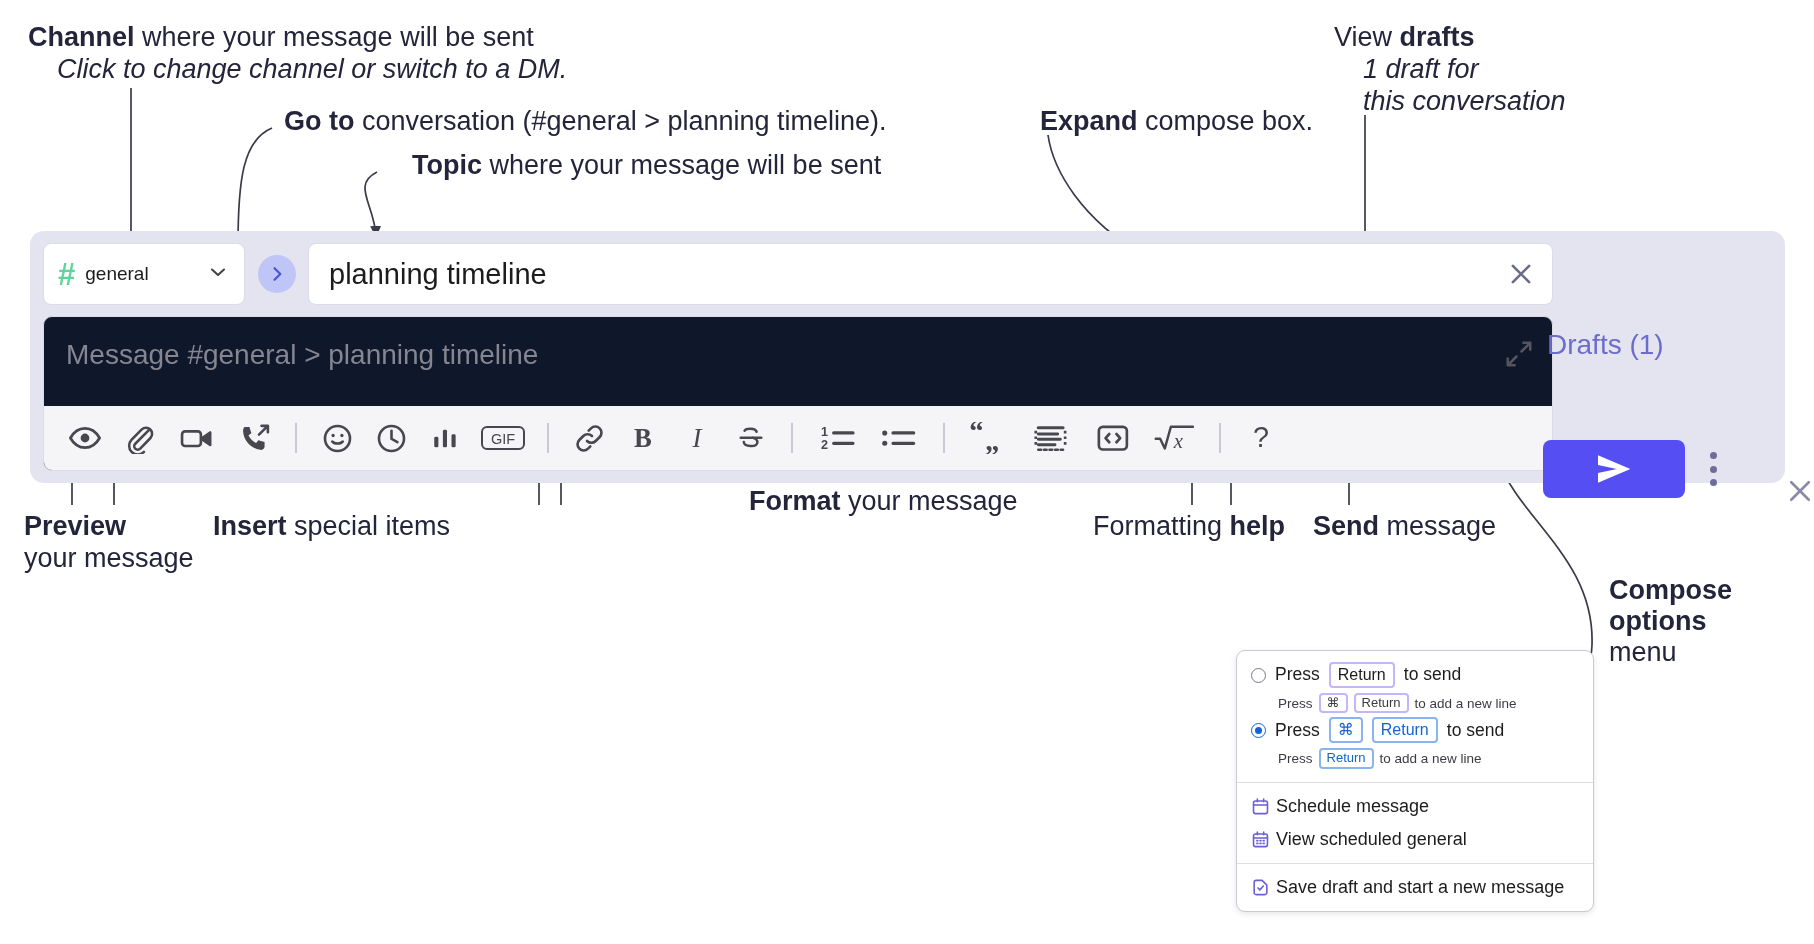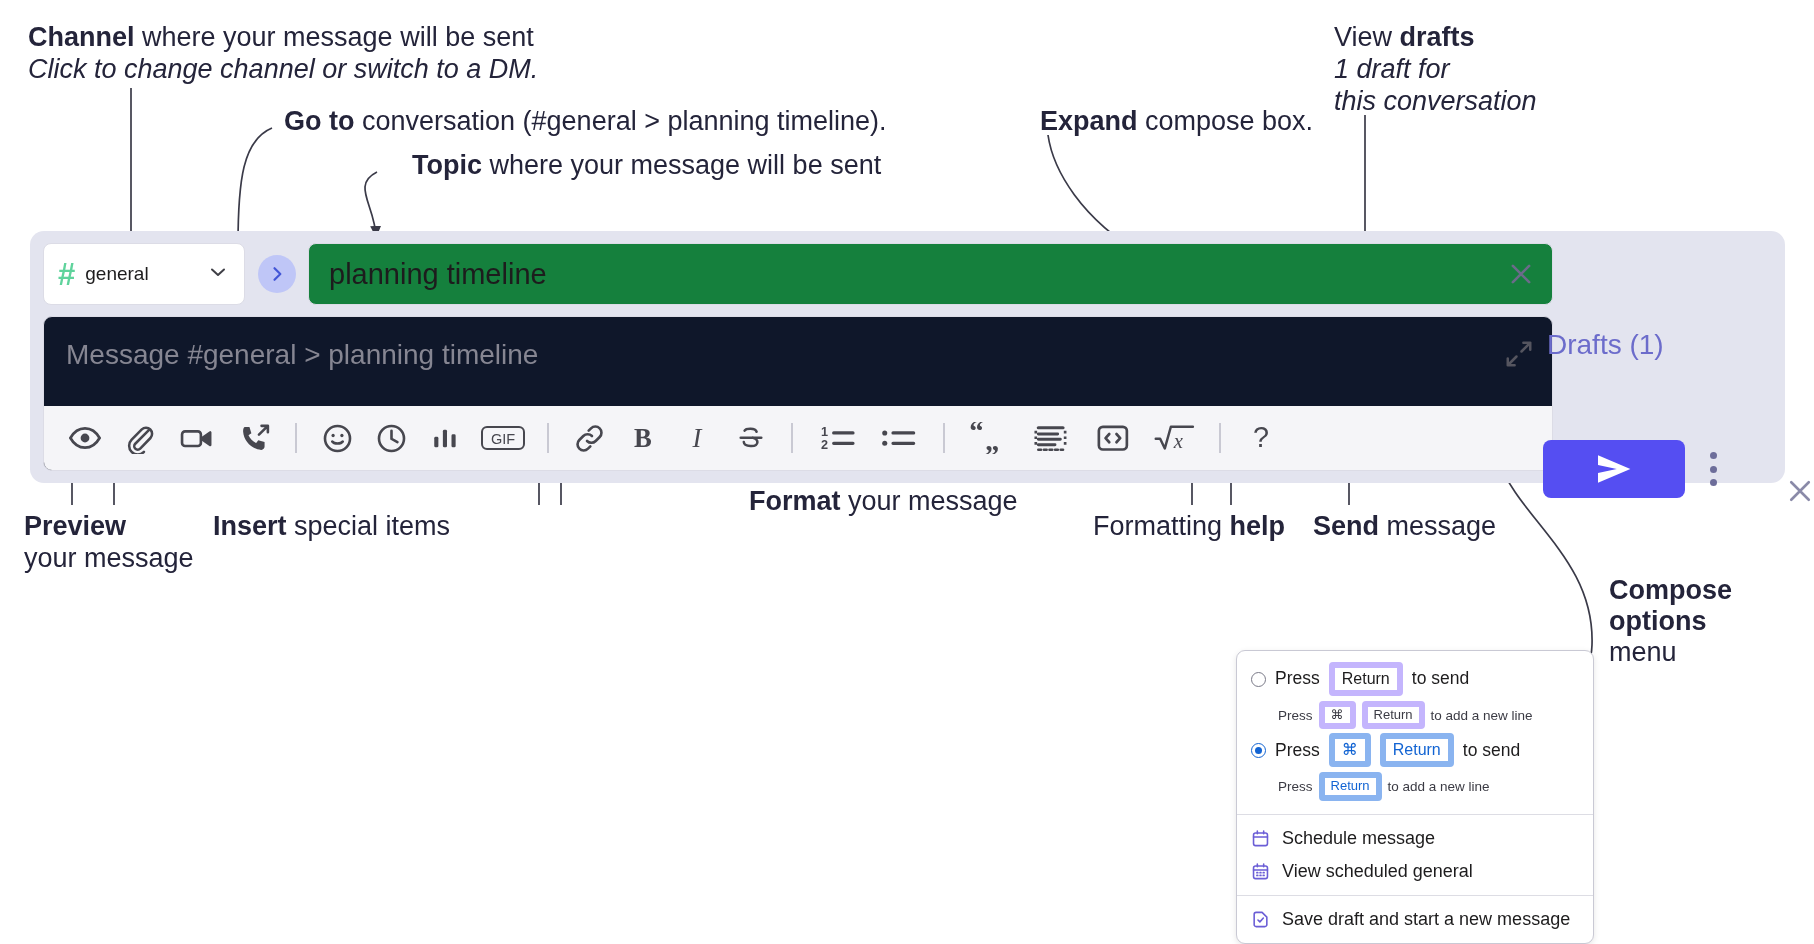--- a/index.html
+++ b/index.html
@@ -14,21 +14,21 @@
 
   
   .anno {
     position: absolute;
     font-size: 27px;
     line-height: 1.18;
     color: #24243a;
     white-space: nowrap;
   }
   .anno b { font-weight: 700; }
-  .anno .ital { font-style: italic; }
+  .anno .ital { font-style: italic; margin-left: 29px; }
 
   
   #compose-panel {
     position: absolute;
     left: 30px; top: 231px;
     width: 1755px; height: 252px;
     background: #e3e4ef;
     border-radius: 14px;
   }
   #compose-inner {
@@ -61,21 +61,21 @@
 
   #goto-btn {
     width: 38px; height: 38px; margin: 0 12px 0 13px;
     border-radius: 50%;
     background: #bfc6f7;
     display: flex; align-items: center; justify-content: center;
     flex: 0 0 auto;
   }
   #topic-field {
     flex: 1; height: 62px;
-    background: #15803d;
+    background: #ffffff;
     border: 1px solid #dcdce6;
     border-radius: 8px;
     display: flex; align-items: center;
     padding: 0 16px 0 20px;
   }
   #topic-value { font-size: 29px; color: #1d1c1d; flex: 1; }
   #topic-clear { color: #6b6b8a; display: flex; align-items: center; }
 
   
   #message-box {
@@ -181,32 +181,32 @@
     border: 1.6px solid #7a7a88; flex: 0 0 auto;
     display: flex; align-items: center; justify-content: center;
   }
   .radio.on { border-color: #1264d3; }
   .radio.on::after {
     content:""; width: 7px; height: 7px; border-radius: 50%;
     background: #1264d3; display: block;
   }
   .kbd {
     display: inline-flex; align-items: center; justify-content: center;
-    border: 6px solid #c4b5fd;
+    border: 2px solid #c4b5fd;
     border-radius: 4px;
     padding: 1px 7px;
     font-size: 16px;
     background: #fff;
     line-height: 1.25;
   }
   .kbd.sm { font-size: 13px; padding: 0px 6px; }
   .kbd.blue { border-color: #8ab4f0; color: #1264d3; }
   .popup-div { height: 1px; background: #dddde4; }
   .popup-item {
-    display: flex; align-items: center; gap: 12px;
+    display: flex; align-items: center; gap: 6px;
     padding: 6px 14px;
     font-size: 18px;
   }
   .popup-item .pic { color: #6b5ed6; display: flex; align-items: center; flex: 0 0 auto; }
 
   
   #lines { position: absolute; left: 0; top: 0; width: 1814px; height: 944px; pointer-events: none; }
 </style>
 </head>
 <body>

